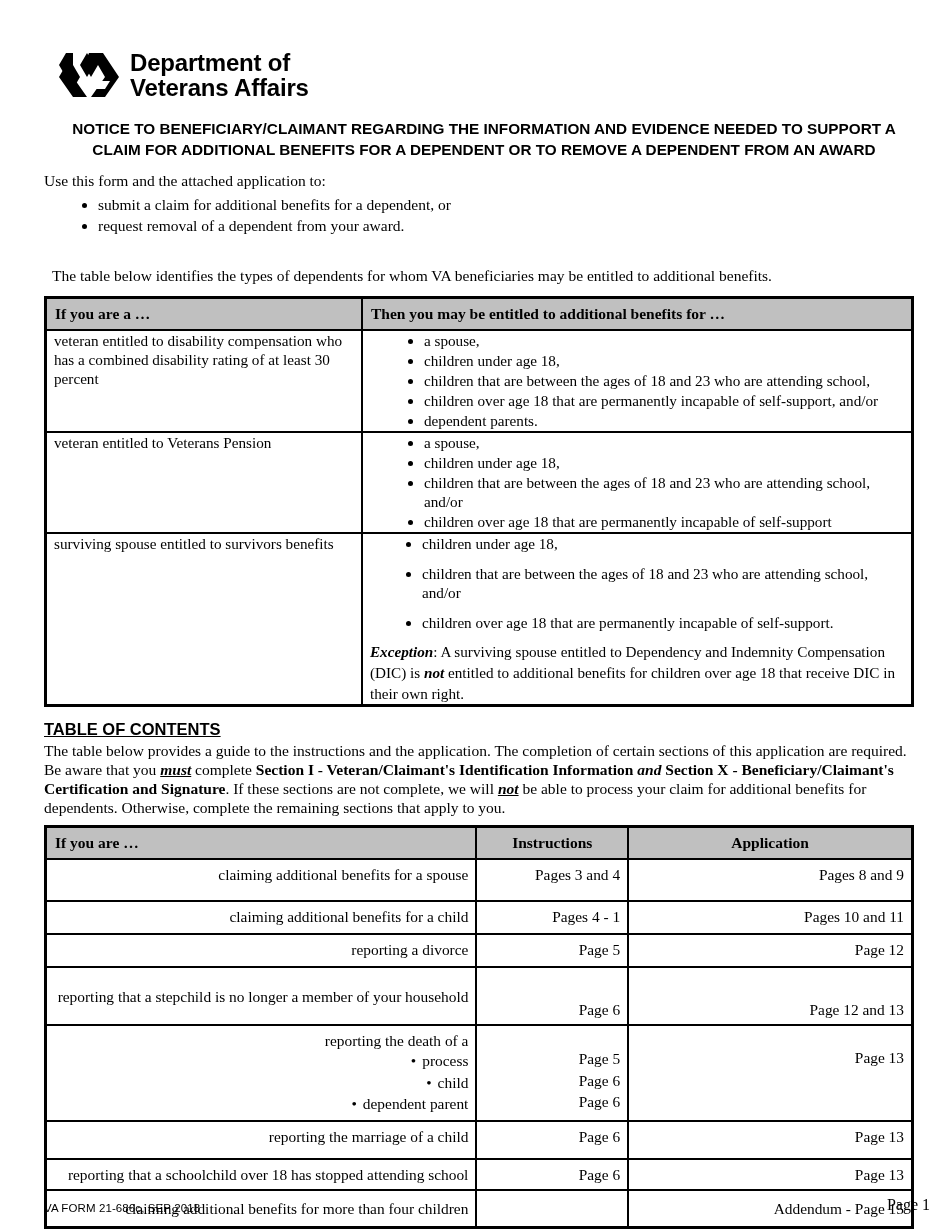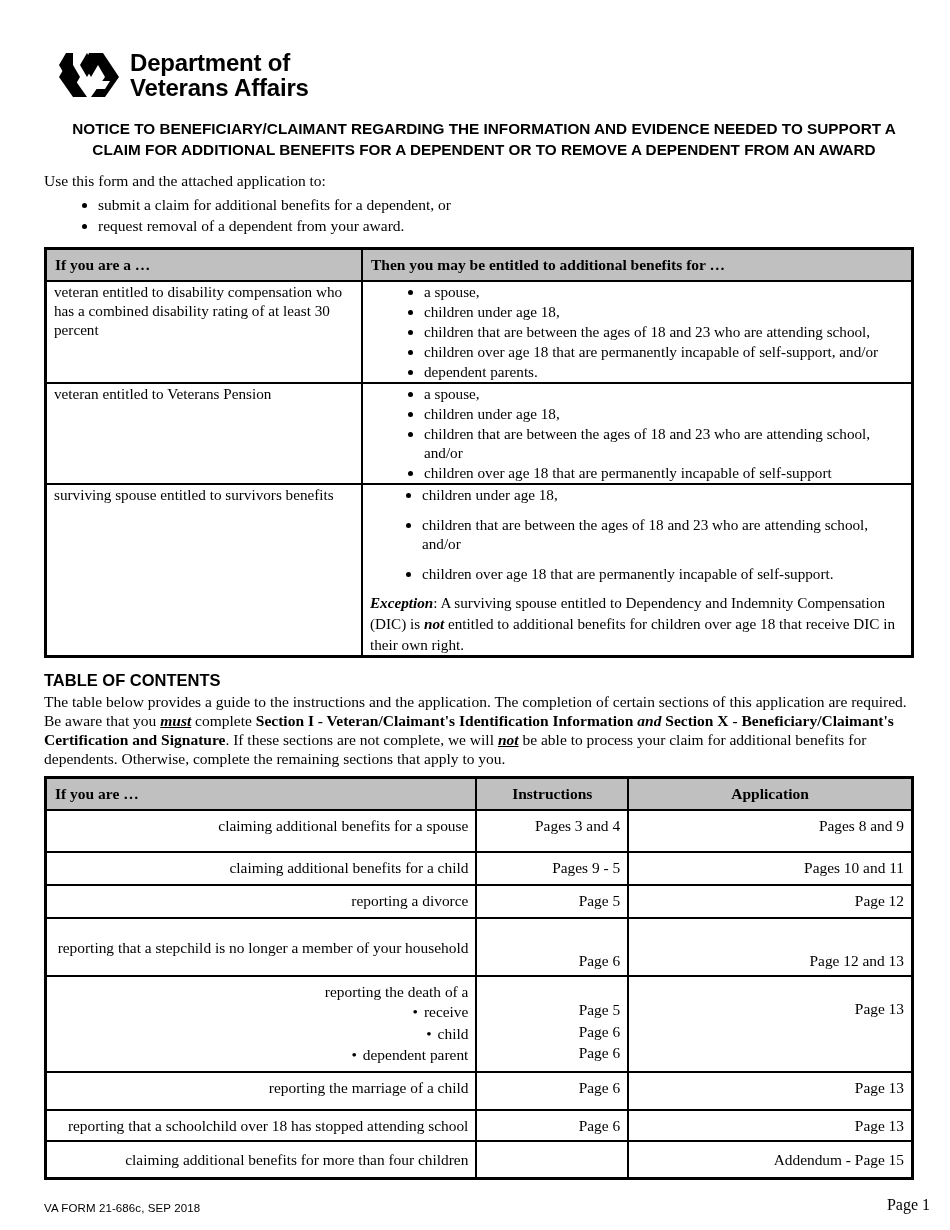--- a/index.html
+++ b/index.html
@@ -61,20 +61,21 @@
   .t1 ul.loose li { line-height:19px; margin-bottom:11px; }
   .t1 .exception { font-size:15.2px; line-height:21px; margin-top:-2px; }
   .bullets-wrap { padding-left:26px; }
   .bullets-wrap-loose { padding-left:24px; }
 
   
   .sec-head {
     font-family:"Liberation Sans", sans-serif;
     font-weight:bold; font-size:16.5px;
     margin:13px 0 1px 0;
+    text-decoration:underline;
   }
 
   
   .t2 { margin-top:8px; }
   .t2 td { font-size:15.4px; line-height:19px; }
   .t2 th { padding:3px 8px; font-size:15.4px; }
   .t2 td.cell { padding:5px 7px 5px 7px;text-align:right; }
   .t2 .sub { margin:0; padding-left:34px; list-style:none; }
   .t2 .sub li { line-height:21.5px; }
   .t2 .sub li:before { content:"\2022"; margin-right:6px; }
@@ -117,20 +118,21 @@
     </span>
   </div>
 
   <div class="doc-title">NOTICE TO BENEFICIARY/CLAIMANT REGARDING THE INFORMATION AND EVIDENCE NEEDED TO SUPPORT A CLAIM FOR ADDITIONAL BENEFITS FOR A DEPENDENT OR TO REMOVE A DEPENDENT FROM AN AWARD</div>
 
   <div class="para">Use this form and the attached application to:</div>
   <ul class="dashlist">
     <li>submit a claim for additional benefits for a dependent, or</li>
     <li>request removal of a dependent from your award.</li>
   </ul>
+  <div class="intro-note">The table below identifies the types of dependents for whom VA beneficiaries may be entitled to additional benefits.</div>
 
   <table class="vt t1">
     <colgroup>
         <col style="width:36.5%">
         <col style="width:63.5%">
       </colgroup>
     <thead>
       <tr>
         <th class="left">If you are a …</th>
         <th class="left">Then you may be entitled to additional benefits for …</th>
@@ -197,38 +199,38 @@
       </tr>
     </thead>
     <tbody>
       <tr style="height:42px">
         <td class="cell">claiming additional benefits for a spouse</td>
         <td class="cell">Pages 3 and 4</td>
         <td class="cell">Pages 8 and 9</td>
       </tr>
       <tr style="height:33px">
         <td class="cell">claiming additional benefits for a child</td>
-        <td class="cell">Pages 9 - 5</td>
+        <td class="cell">Pages 4 - 1</td>
         <td class="cell">Pages 10 and 11</td>
       </tr>
       <tr style="height:33px">
         <td class="cell">reporting a divorce</td>
         <td class="cell">Page 5</td>
         <td class="cell">Page 12</td>
       </tr>
       <tr style="height:58px">
         <td class="cell" style="vertical-align:middle">reporting that a stepchild is no longer a member of your household</td>
         <td class="cell" style="vertical-align:bottom">Page 6</td>
         <td class="cell" style="vertical-align:bottom">Page 12 and 13</td>
       </tr>
       <tr style="height:86px">
         <td class="cell">
           <div>reporting the death of a</div>
           <ul class="sub">
-            <li>receive</li>
+            <li>process</li>
             <li>child</li>
             <li>dependent parent</li>
           </ul>
         </td>
         <td class="cell" style="padding-top:22px">
           <div class="stack">Page 5</div>
           <div class="stack">Page 6</div>
           <div class="stack">Page 6</div>
         </td>
         <td class="cell" style="padding-top:22px">Page 13</td>

